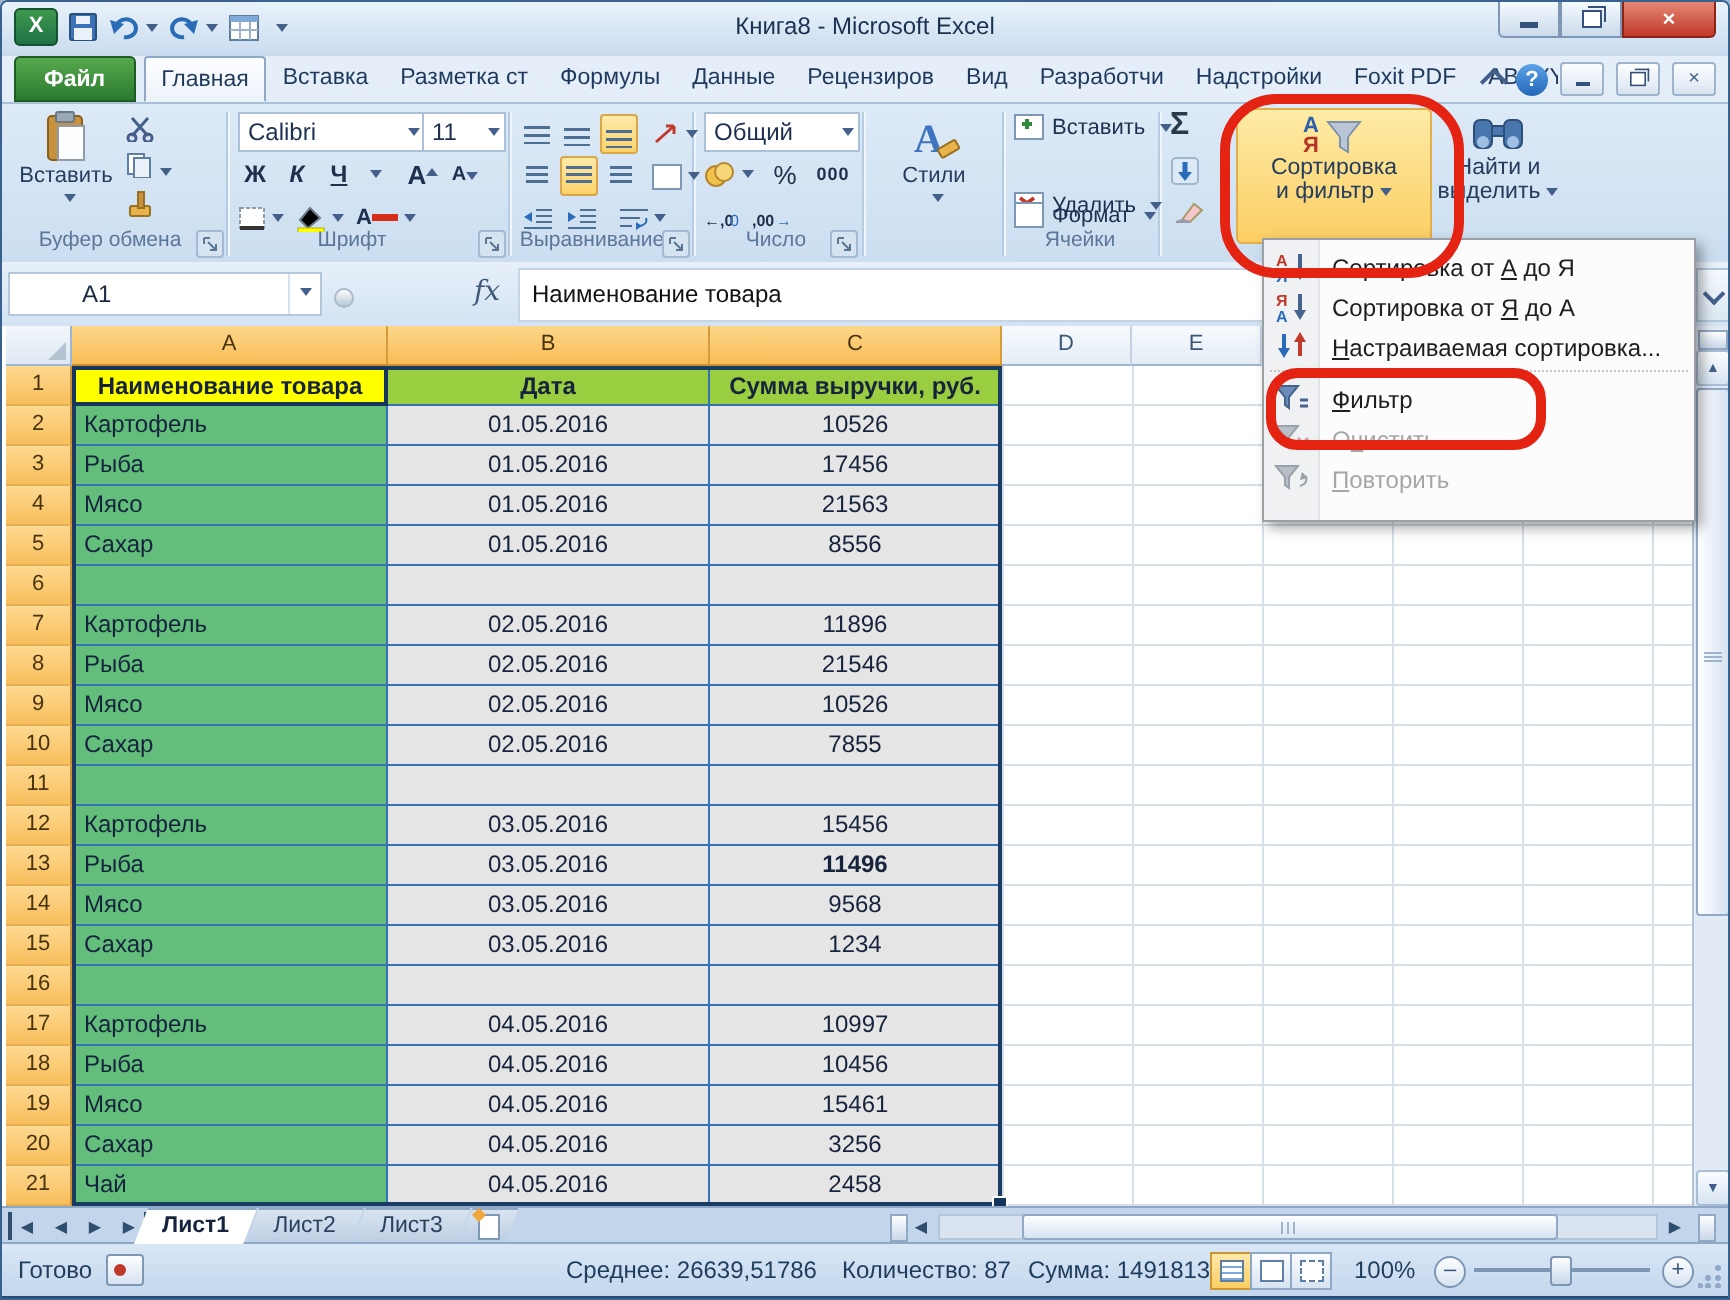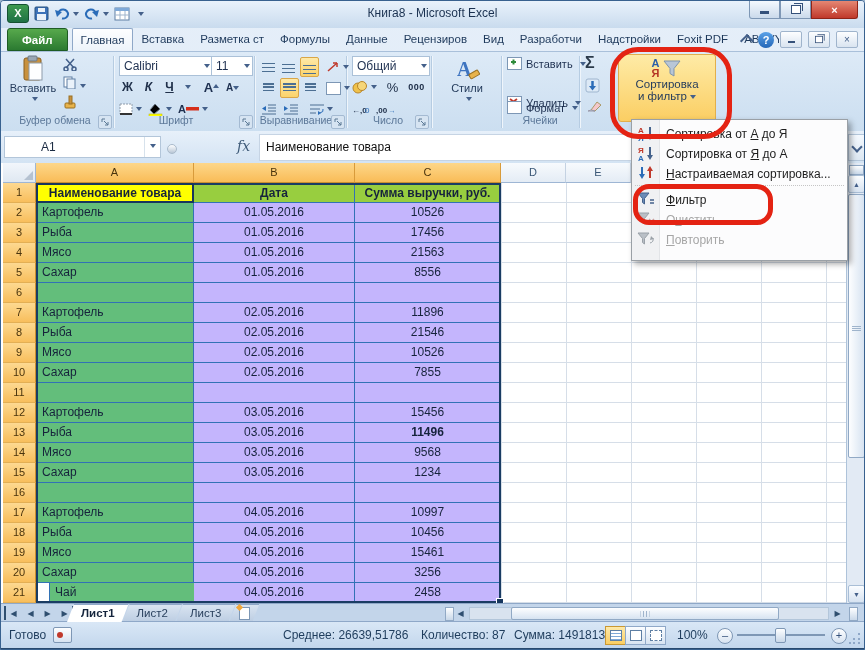--- a/index.html
+++ b/index.html
@@ -81,21 +81,21 @@
   .rhdr{position:absolute;left:2px;width:33px;height:20px;box-sizing:border-box;text-align:center;line-height:19px;font-size:11px;
     background:linear-gradient(#FDD991,#F8BE5C);border-right:1px solid #C98E2F;border-bottom:1px solid #E3AF54;color:#4A340D;}
   .gridbg{position:absolute;left:35px;top:20px;width:810px;height:420px;
     background:repeating-linear-gradient(to bottom,transparent 0 19px,#D6DEE8 19px 20px);}
   .vline{position:absolute;top:20px;width:1px;height:420px;background:#D6DEE8;}
   .tcell{position:absolute;height:20px;box-sizing:border-box;border-right:1px solid #3272B5;border-bottom:1px solid #3272B5;
     font-size:12px;line-height:19px;color:#16233C;overflow:hidden;white-space:nowrap;}
   .tcell.top{border-top:1px solid #3272B5;}
   .tcell.leftb{border-left:1px solid #3272B5;}
   .ca{background:#63BE7B;text-align:left;padding-left:5px;}
-  .cb,.cc{background:#c4b5fd;text-align:center;}
+  .cb,.cc{background:#e5e5e5;text-align:center;}
   .h-a{background:#FFFF00;font-weight:bold;text-align:center;}
   .h-b,.h-c{background:#98CE3F;font-weight:bold;text-align:center;}
   .selborder{position:absolute;left:35px;top:20px;width:465px;height:420px;border:2px solid #1A3C63;box-sizing:border-box;pointer-events:none;}
   .a1border{position:absolute;left:35px;top:20px;width:158px;height:20px;border:2px solid #17365D;box-sizing:border-box;pointer-events:none;}
   .fillhandle{position:absolute;left:495px;top:435px;width:6px;height:6px;background:#17365D;border:1px solid #fff;}
 
   
   .vscroll{position:absolute;left:845px;top:162px;width:18px;height:440px;background:#E2EAF4;border-left:1px solid #AEC3DA;box-sizing:border-box;}
   .vs-split{position:absolute;left:2px;top:2px;width:13px;height:8px;background:linear-gradient(#FDFEFF,#C9D8E9);border:1px solid #91A9C5;}
   .sbtn{position:absolute;left:1px;width:15px;height:16px;background:linear-gradient(#FBFDFF,#D7E3F1);border:1px solid #A9BED6;border-radius:2px;
@@ -468,20 +468,31 @@
             <span style="color:#B43425">Я</span>
           </span>
         <svg width="20" height="19">
             <path d="M2 2 H18 L12 9.5 V17 L8 14.5 V9.5 Z" fill="#B8C6D6" stroke="#7E93AB"></path>
           </svg>
       </div>
       <span>Сортировка</span>
       <span><span>и фильтр</span><i class="dd"></i></span>
     </div>
 
+    <div class="findbtn">
+      <svg width="28" height="22" style="margin-top:2px">
+        <rect x="2" y="4" width="9" height="14" rx="3" fill="#4A76AE" stroke="#2D4E78"></rect>
+        <rect x="17" y="4" width="9" height="14" rx="3" fill="#4A76AE" stroke="#2D4E78"></rect>
+        <rect x="11" y="7" width="6" height="5" fill="#4A76AE" stroke="#2D4E78"></rect>
+        <circle cx="6.5" cy="15" r="3" fill="#9FC0E4"></circle>
+          <circle cx="21.5" cy="15" r="3" fill="#9FC0E4"></circle>
+      </svg>
+      <span>Найти и</span>
+      <span><span>выделить</span><i class="dd"></i></span>
+    </div>
   </div>
 
   <div class="fbar">
     <div class="namebox">
       <span class="val">A1</span>
       <span class="ddbox">
           <i class="dd" style="margin:0"></i>
         </span>
     </div>
     <div class="knob"></div>
@@ -583,21 +594,21 @@
       <div class="tcell cc" style="left: 354px; width: 146px; top: 340px;">10997</div>
       <div class="tcell ca leftb" style="left: 35px; width: 158px; top: 360px;">Рыба</div>
       <div class="tcell cb" style="left: 193px; width: 161px; top: 360px;">04.05.2016</div>
       <div class="tcell cc" style="left: 354px; width: 146px; top: 360px;">10456</div>
       <div class="tcell ca leftb" style="left: 35px; width: 158px; top: 380px;">Мясо</div>
       <div class="tcell cb" style="left: 193px; width: 161px; top: 380px;">04.05.2016</div>
       <div class="tcell cc" style="left: 354px; width: 146px; top: 380px;">15461</div>
       <div class="tcell ca leftb" style="left: 35px; width: 158px; top: 400px;">Сахар</div>
       <div class="tcell cb" style="left: 193px; width: 161px; top: 400px;">04.05.2016</div>
       <div class="tcell cc" style="left: 354px; width: 146px; top: 400px;">3256</div>
-      <div class="tcell ca leftb" style="left: 35px; width: 158px; top: 420px; margin-left: 13px;">Чай</div>
+      <div class="tcell ca leftb" style="left: 35px; width: 158px; top: 420px;">Чай</div>
       <div class="tcell cb" style="left: 193px; width: 161px; top: 420px;">04.05.2016</div>
       <div class="tcell cc" style="left: 354px; width: 146px; top: 420px;">2458</div>
       <div class="selborder"></div>
       <div class="a1border"></div>
       <div class="fillhandle"></div>
     </div>
 
   <div class="vscroll">
     <div class="vs-split"></div>
     <div class="sbtn" style="top:12px">▲</div>

